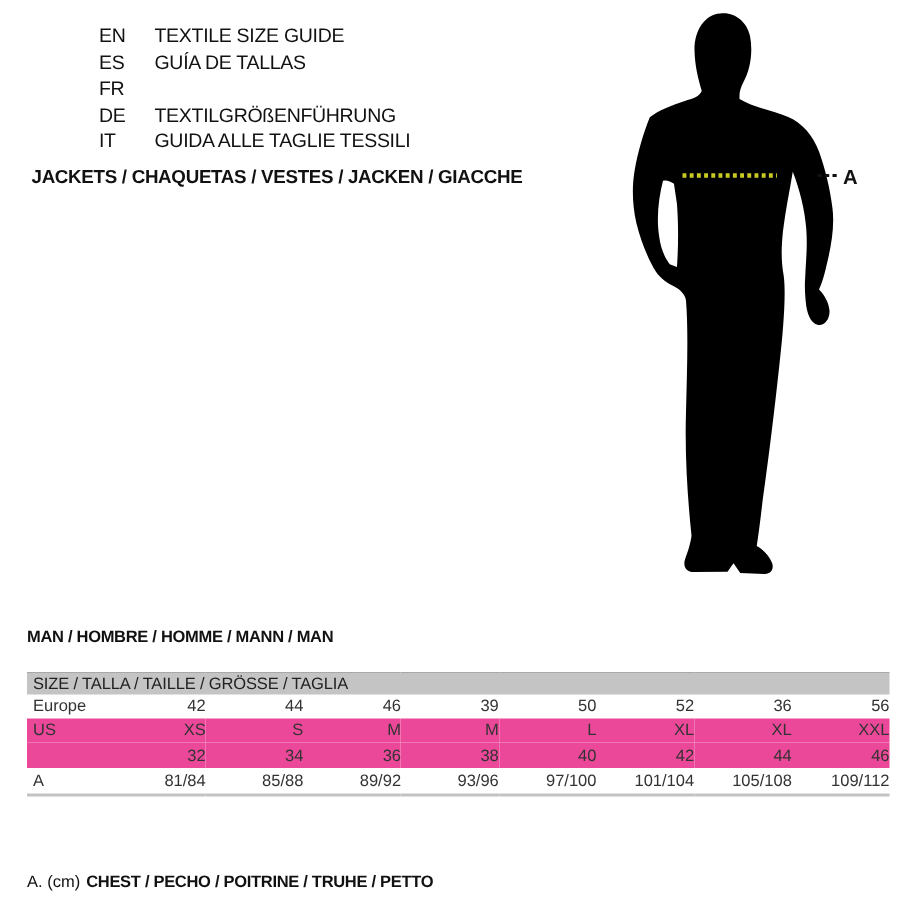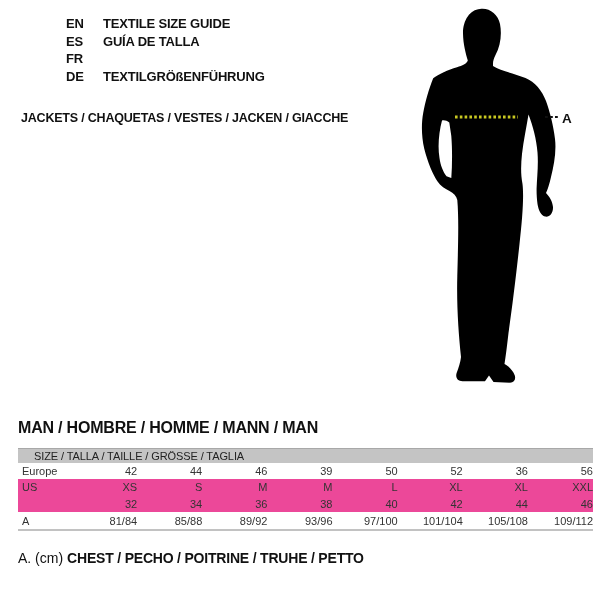--- a/index.html
+++ b/index.html
@@ -3,67 +3,71 @@
 <meta charset="utf-8">
 <style>
   html,body { margin:0; padding:0; background:#fff; }
   .page {
     position:relative; width:600px; height:600px; background:#ffffff;
     font-family:"Liberation Sans", sans-serif; color:#111; overflow:hidden;
   }
   
   .langs { position:absolute; left:21px; top:15px; }
   .lang-row { display:flex; height:17.5px; align-items:center;
-              font-weight:bold; font-size:13px; letter-spacing:-0.2px;padding-left:45px; }
+              font-weight:normal; font-size:13px; letter-spacing:-0.2px;padding-left:45px; }
   .lang-code { width:37px; flex:0 0 37px; }
   
   .cats { position:absolute; left:21px; top:109px; font-weight:bold;
           font-size:12.5px; letter-spacing:-0.2px; line-height:19px; white-space:nowrap; }
   
   .figure-svg { position:absolute; left:395px; top:0; }
   
   .section-title { position:absolute; left:18px; top:419px; font-weight:bold;
-                   font-size:16px; letter-spacing:-0.2px; }
+                   font-size:11px; letter-spacing:-0.2px; }
   
   .size-table { position:absolute; left:18px; top:448px; width:575px;
                 border-collapse:collapse; table-layout:fixed; font-size:11px;
                 color:#333; }
   .size-table td { padding:0; margin:0; text-align:right; height:16px; vertical-align:middle; }
   .size-table tr.thead td { background:#c4c4c4; text-align:left; height:14px;
-                            border-top:1px solid #a8a8a8; padding-left:16px;
+                            border-top:1px solid #a8a8a8; padding-left:4px;
                             color:#222; letter-spacing:-0.1px; }
   .size-table td.rowlabel { text-align:left; padding-left:4px; }
   .size-table tr.stripe td { background:#ec4899; }
   .size-table tr.tall td { height:17px; }
   .size-table tr.last td { border-bottom:2px solid #c2c2c2; }
   
-  .footnote { position:absolute; left:18px; top:550px; font-size:14px; white-space:nowrap; }
+  .footnote { position:absolute; left:18px; top:582px; font-size:11px; white-space:nowrap; }
   .footnote .prefix { font-weight:normal; margin-right:4px; }
   .footnote .bold { font-weight:bold; letter-spacing:-0.2px; }
 </style>
 </head>
 <body>
 
 <div class="page">
 
   <div class="langs">
     <div class="lang-row">
       <span class="lang-code">EN</span>
       <span class="lang-title">TEXTILE SIZE GUIDE</span>
     </div>
     <div class="lang-row">
       <span class="lang-code">ES</span>
-      <span class="lang-title">GUÍA DE TALLA</span>
+      <span class="lang-title">GUÍA DE TALLAS</span>
     </div>
     <div class="lang-row">
       <span class="lang-code">FR</span>
     </div>
     <div class="lang-row">
       <span class="lang-code">DE</span>
       <span class="lang-title">TEXTILGRÖßENFÜHRUNG</span>
+    </div>
+    <div class="lang-row">
+      <span class="lang-code">IT</span>
+      <span class="lang-title">GUIDA ALLE TAGLIE TESSILI</span>
     </div>
   </div>
 
   <div class="cats">
     <div>JACKETS / CHAQUETAS / VESTES / JACKEN / GIACCHE</div>
   </div>
 
   <svg class="figure-svg" width="205" height="410" viewBox="0 0 205 410">
     <path fill="#000000" fill-rule="evenodd" d="
       M85,9

